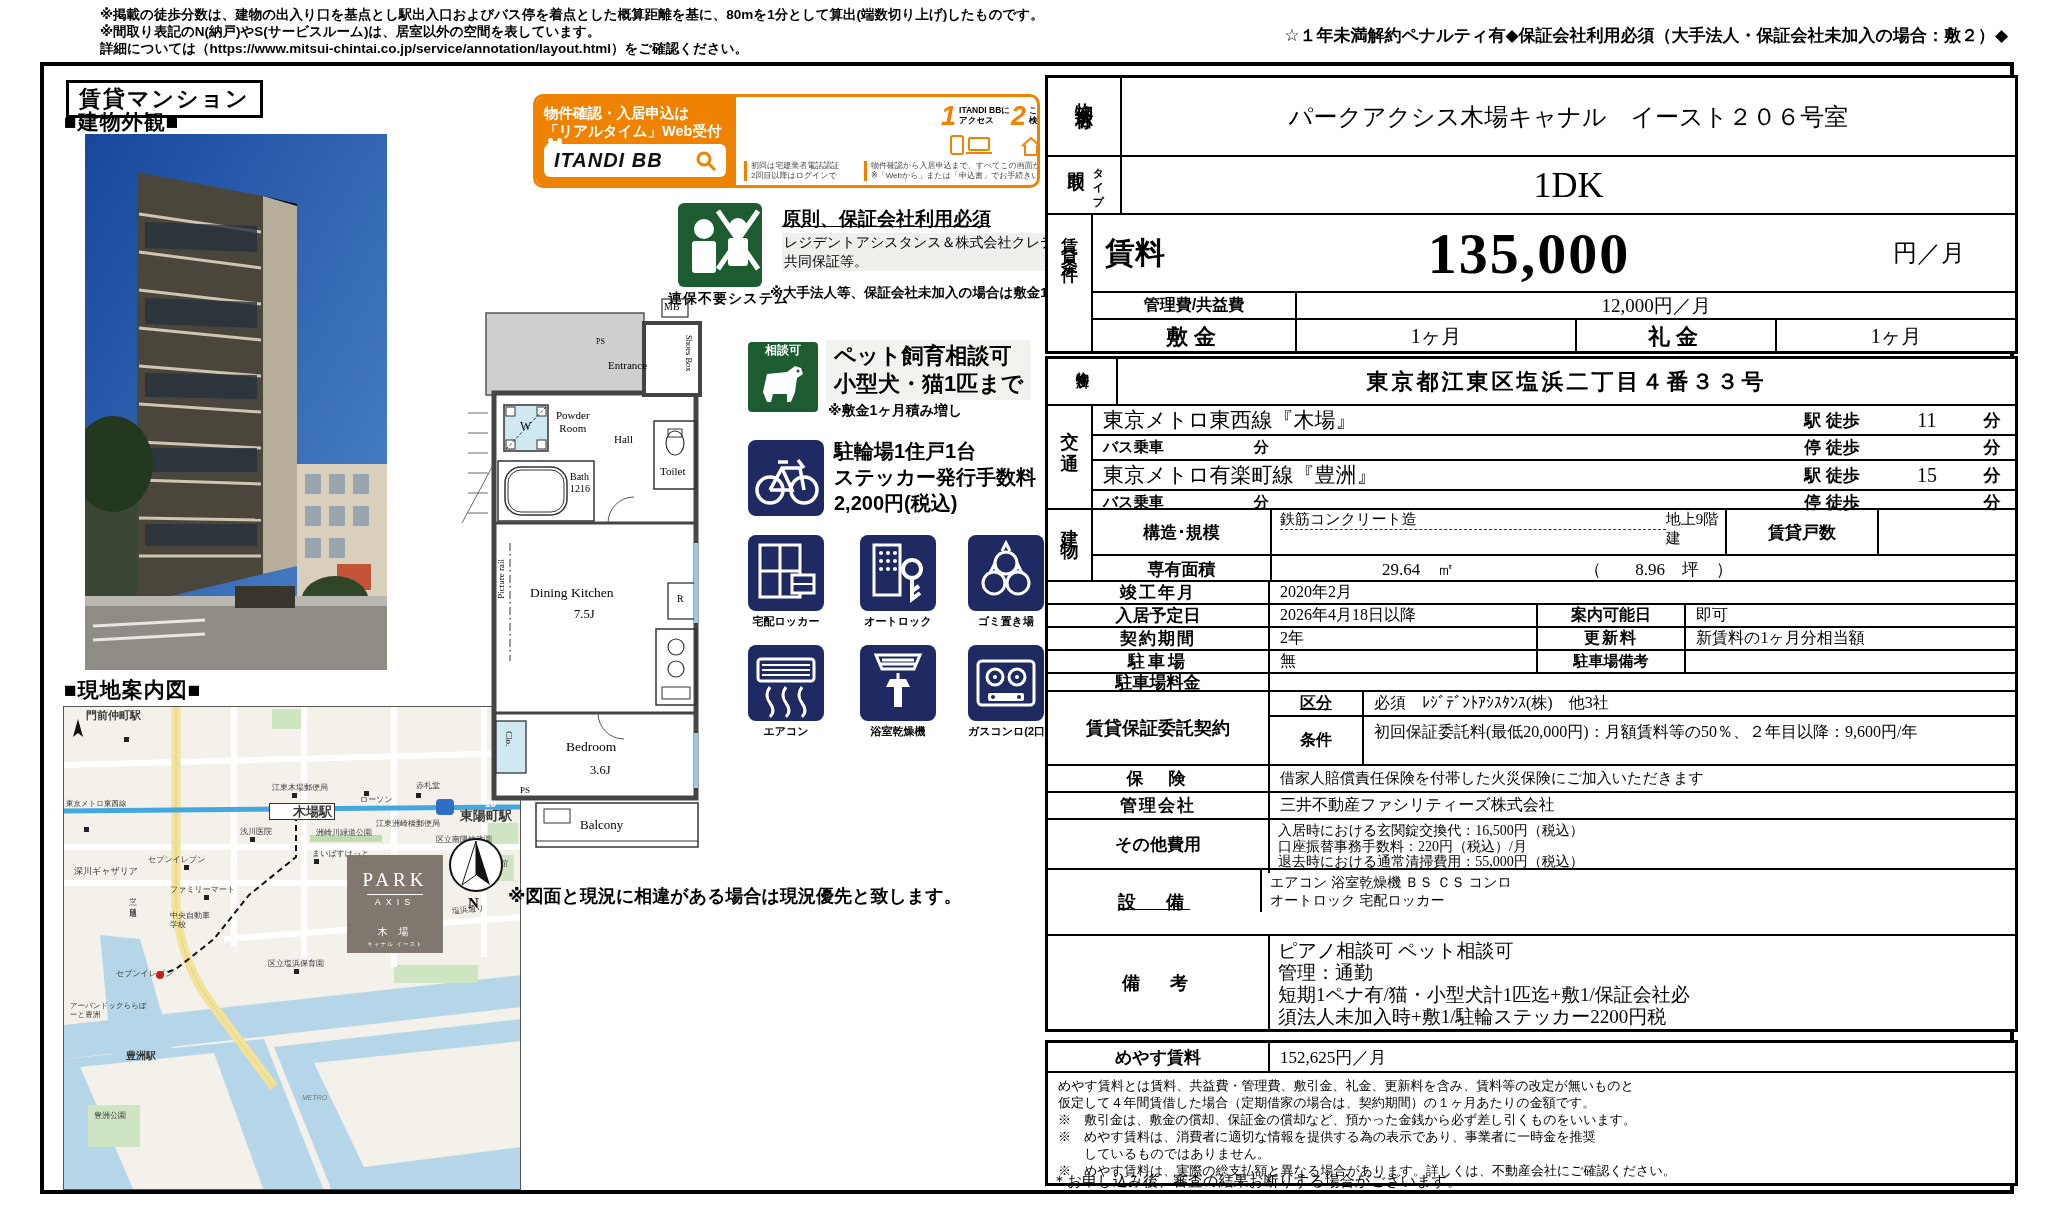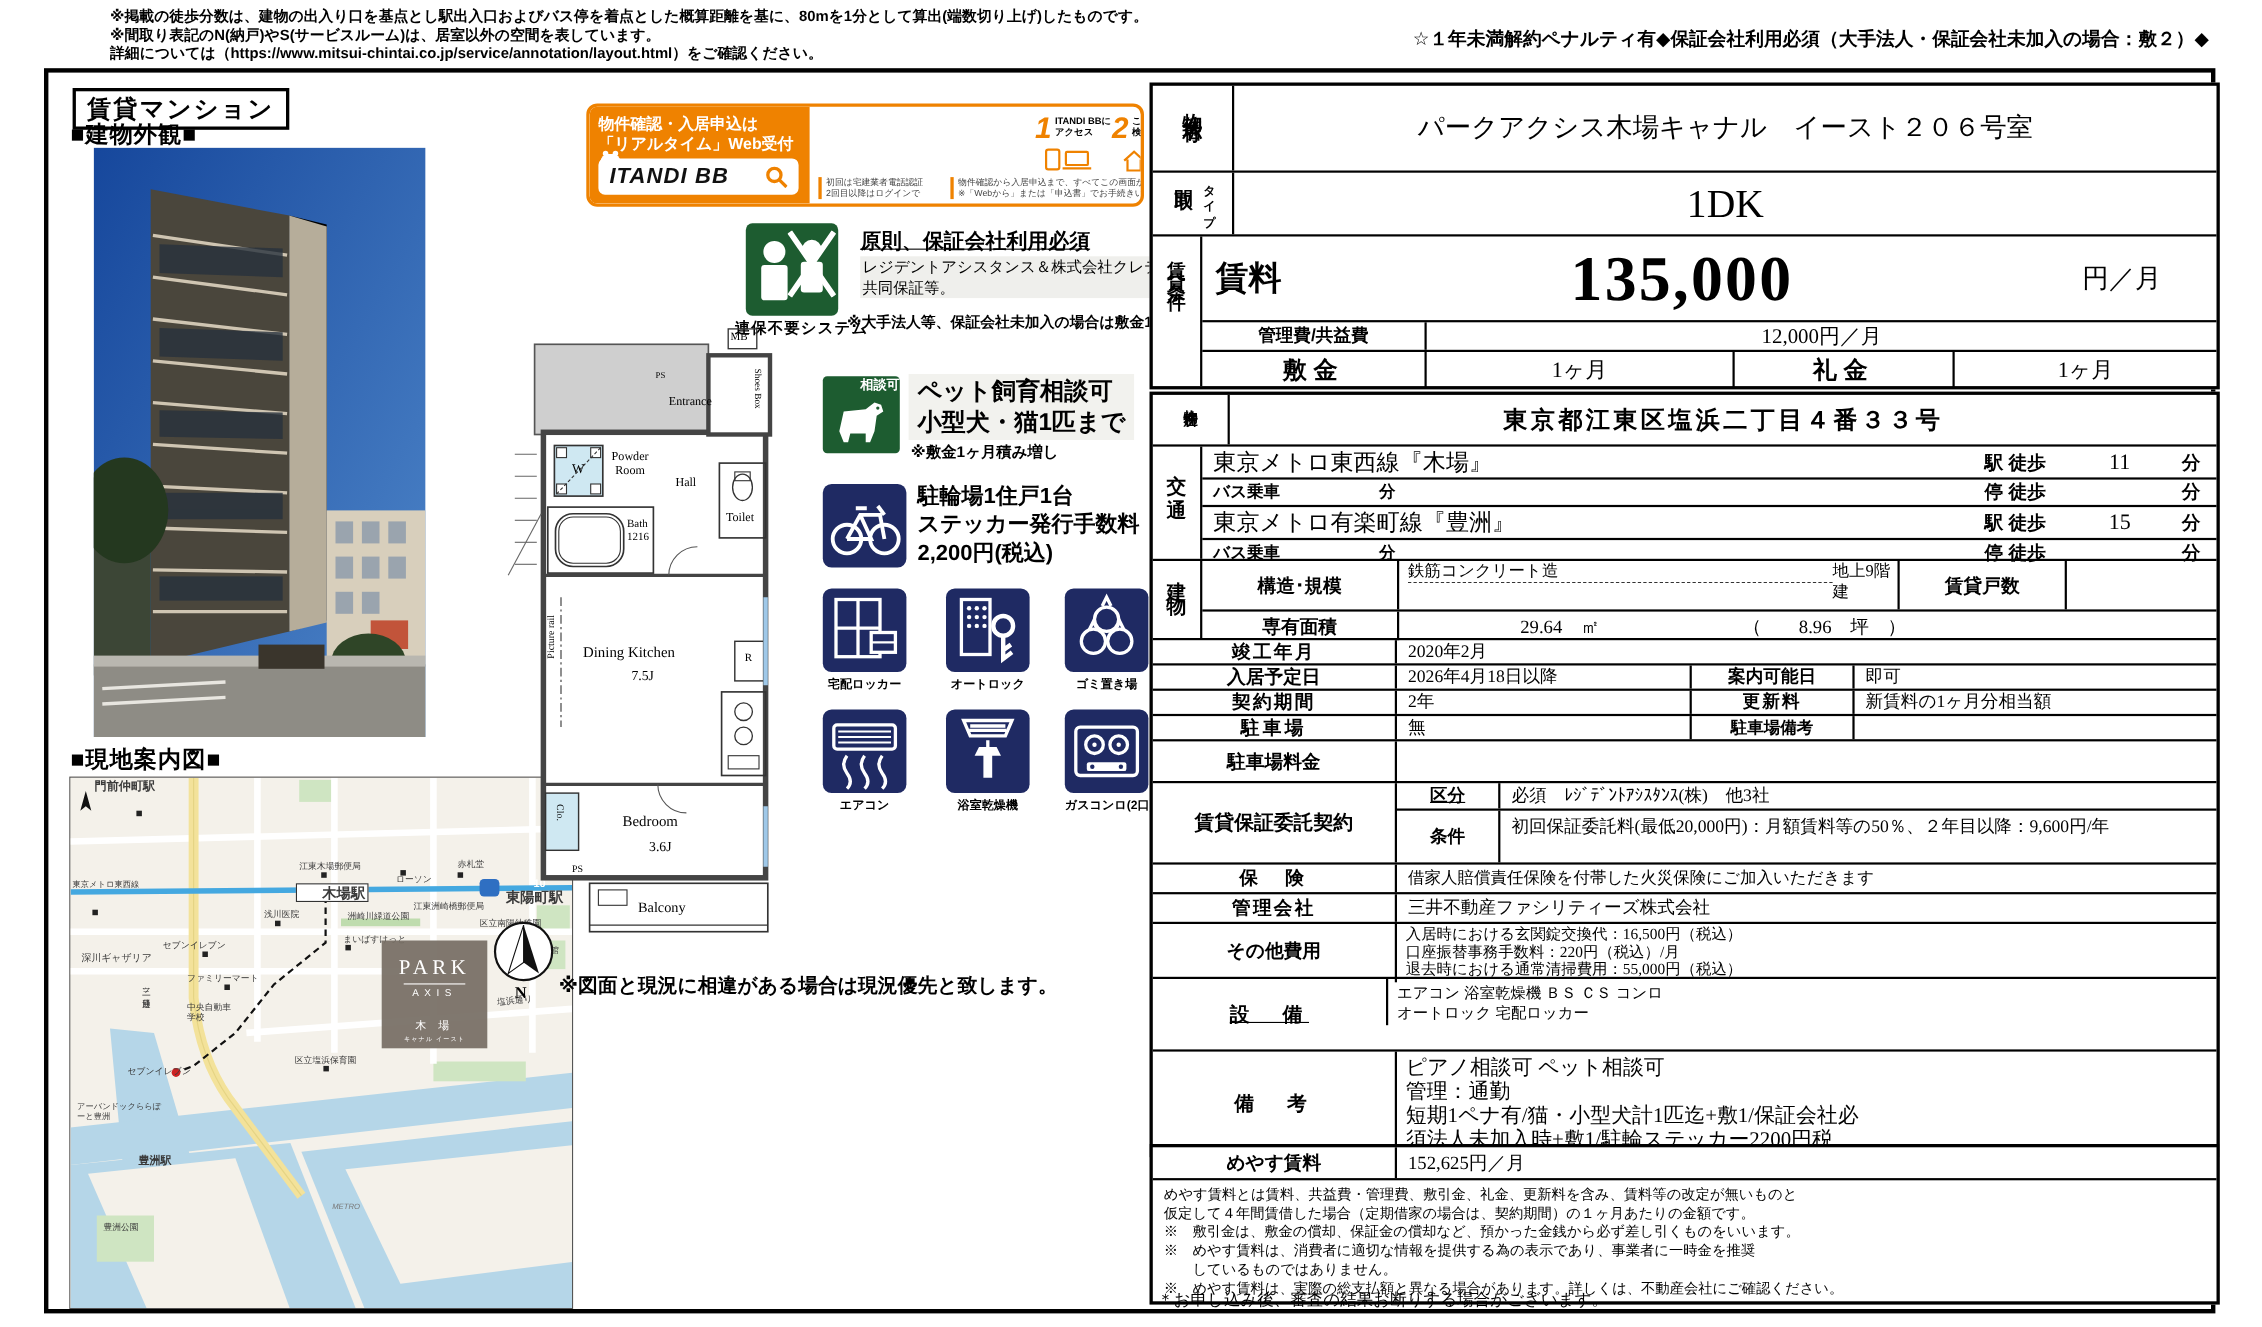--- a/index.html
+++ b/index.html
@@ -39,21 +39,21 @@
   .stepicon{position:absolute;left:8px;top:32px;}
   .bnote{position:absolute;font-size:8px;line-height:10px;color:#444;border-left:3px solid #ef8200;padding-left:4px;white-space:nowrap;}
   
   .gicon{left:678px;top:203px;width:84px;height:84px;background:#1d5c30;border-radius:6px;}
   .gcap{left:668px;top:290px;font-size:14px;font-weight:bold;letter-spacing:1px;}
   .gtitle{left:782px;top:206px;font-size:19px;font-weight:bold;text-decoration:underline;}
   .gline{left:782px;top:233px;font-size:14px;line-height:19px;background:#efefec;padding:0 2px;}
   .gnote{left:770px;top:284px;font-size:13.5px;font-weight:bold;}
   
   .peticon{left:748px;top:342px;width:70px;height:70px;background:#1d5c30;border-radius:4px;text-align:center;}
-  .petbadge{color:#fff;font-size:12px;font-weight:bold;line-height:16px;text-align:right;}
+  .petbadge{color:#fff;font-size:12px;font-weight:bold;line-height:16px;}
   .pettxt{left:826px;top:340px;background:#f2f2ee;padding:2px 8px;font-size:22px;font-weight:bold;line-height:28px;white-space:nowrap;}
   .petnote{left:828px;top:402px;font-size:14px;font-weight:bold;}
   .bikeicon{left:748px;top:440px;width:76px;height:76px;background:#1f2a63;border-radius:8px;}
   .biketxt{left:834px;top:438px;font-size:20px;font-weight:bold;line-height:26px;white-space:nowrap;}
   
   .feat{position:absolute;width:76px;text-align:center;}
   .featsq{width:76px;height:76px;background:#1f2a63;border-radius:8px;margin:0 auto;}
   .featcap{font-size:11px;font-weight:bold;margin-top:3px;white-space:nowrap;}
   
   .fplan{left:448px;top:293px;width:270px;height:625px;}
@@ -674,21 +674,21 @@
     <div class="tc bl serif leftpad" style="width:268px;font-size:16px;">2年</div>
     <div class="tc bl lblc" style="width:148px;font-size:16px;letter-spacing:2px;">更新料</div>
     <div class="tc bl serif leftpad" style="flex:1;font-size:16px;">新賃料の1ヶ月分相当額</div>
   </div>
   <div class="trow" style="height:23px;">
     <div class="tc lblc" style="width:220px;font-size:17px;letter-spacing:3px;">駐車場</div>
     <div class="tc bl serif leftpad" style="width:268px;font-size:16px;">無</div>
     <div class="tc bl lblc" style="width:148px;font-size:15px;">駐車場備考</div>
     <div class="tc bl serif leftpad" style="flex:1;font-size:16px;"></div>
   </div>
-  <div class="trow" style="height:38px;justify-content:center;">
+  <div class="trow" style="height:18px;justify-content:center;">
     <div class="tc lblc" style="width:220px;font-size:17px;">駐車場料金</div>
     <div class="tc bl serif leftpad" style="flex:1;font-size:16px;"></div>
   </div>
   <div class="trow" style="height:74px;">
     <div class="tc lblc vwrap" style="width:220px;font-size:18px;line-height:24px;">
       <div>賃貸保証</div>
       <div>委託契約</div>
     </div>
     <div class="stack bl">
       <div class="srow first" style="height:23px;flex:none;">

